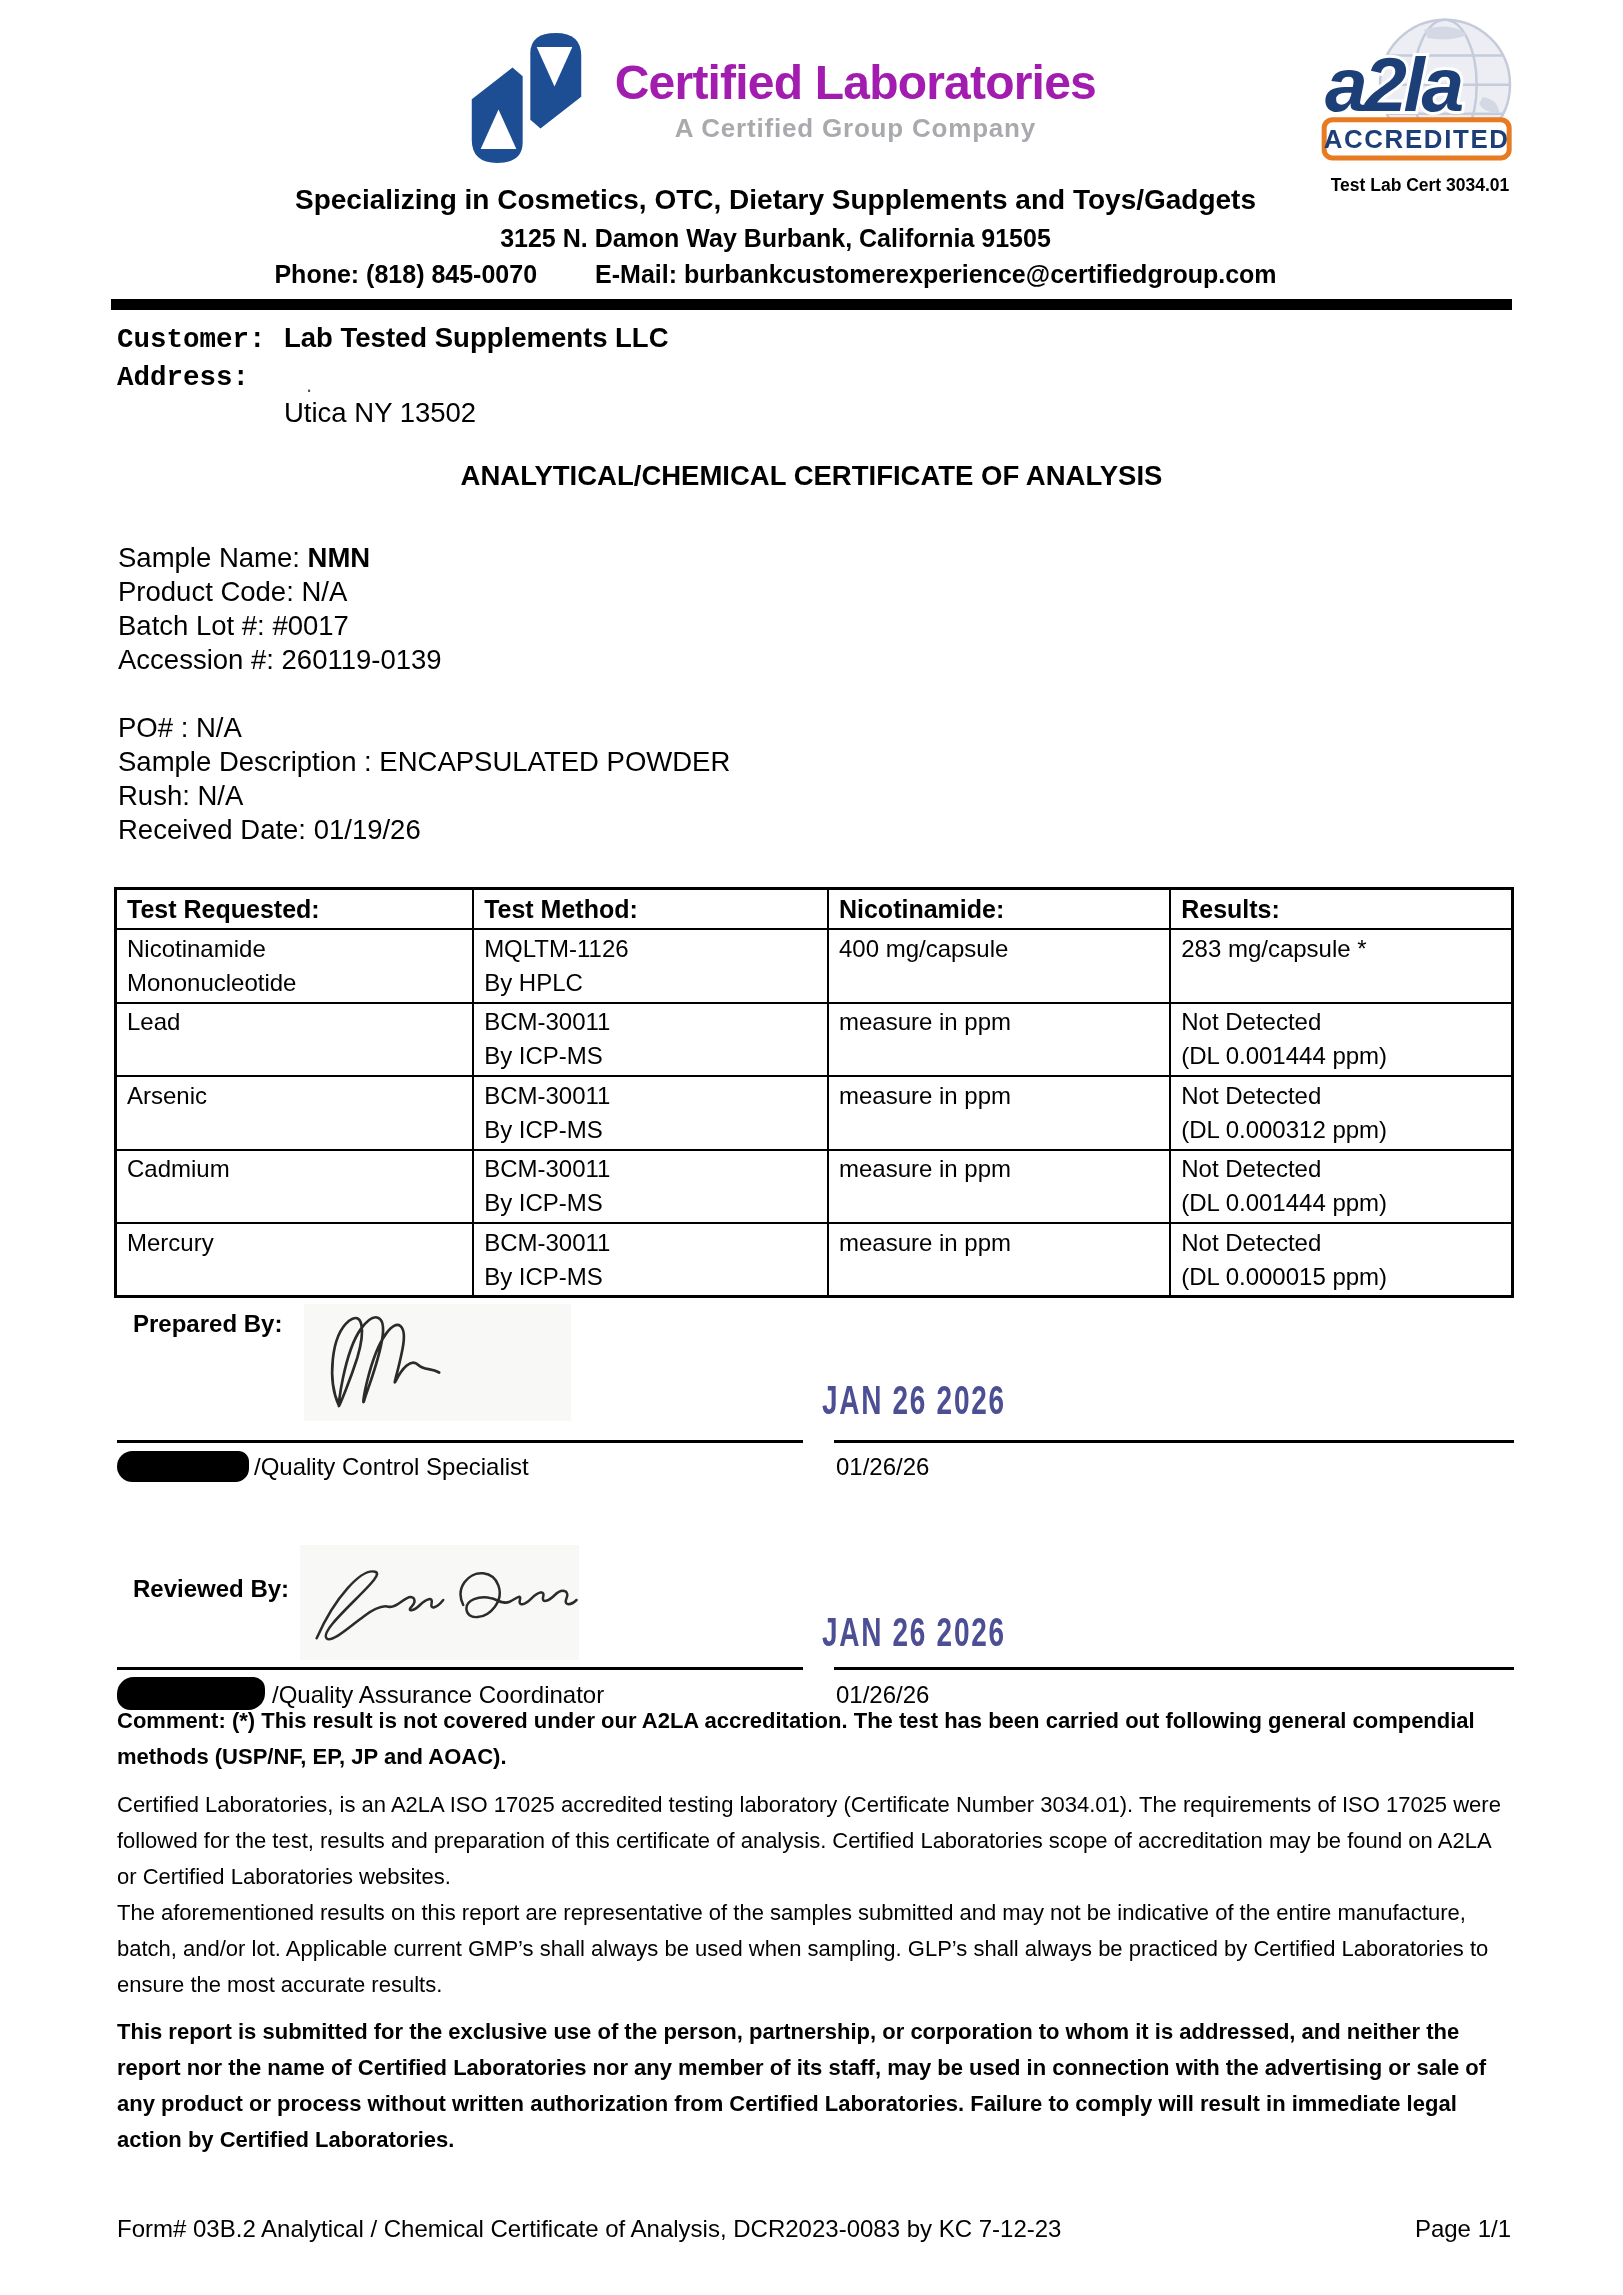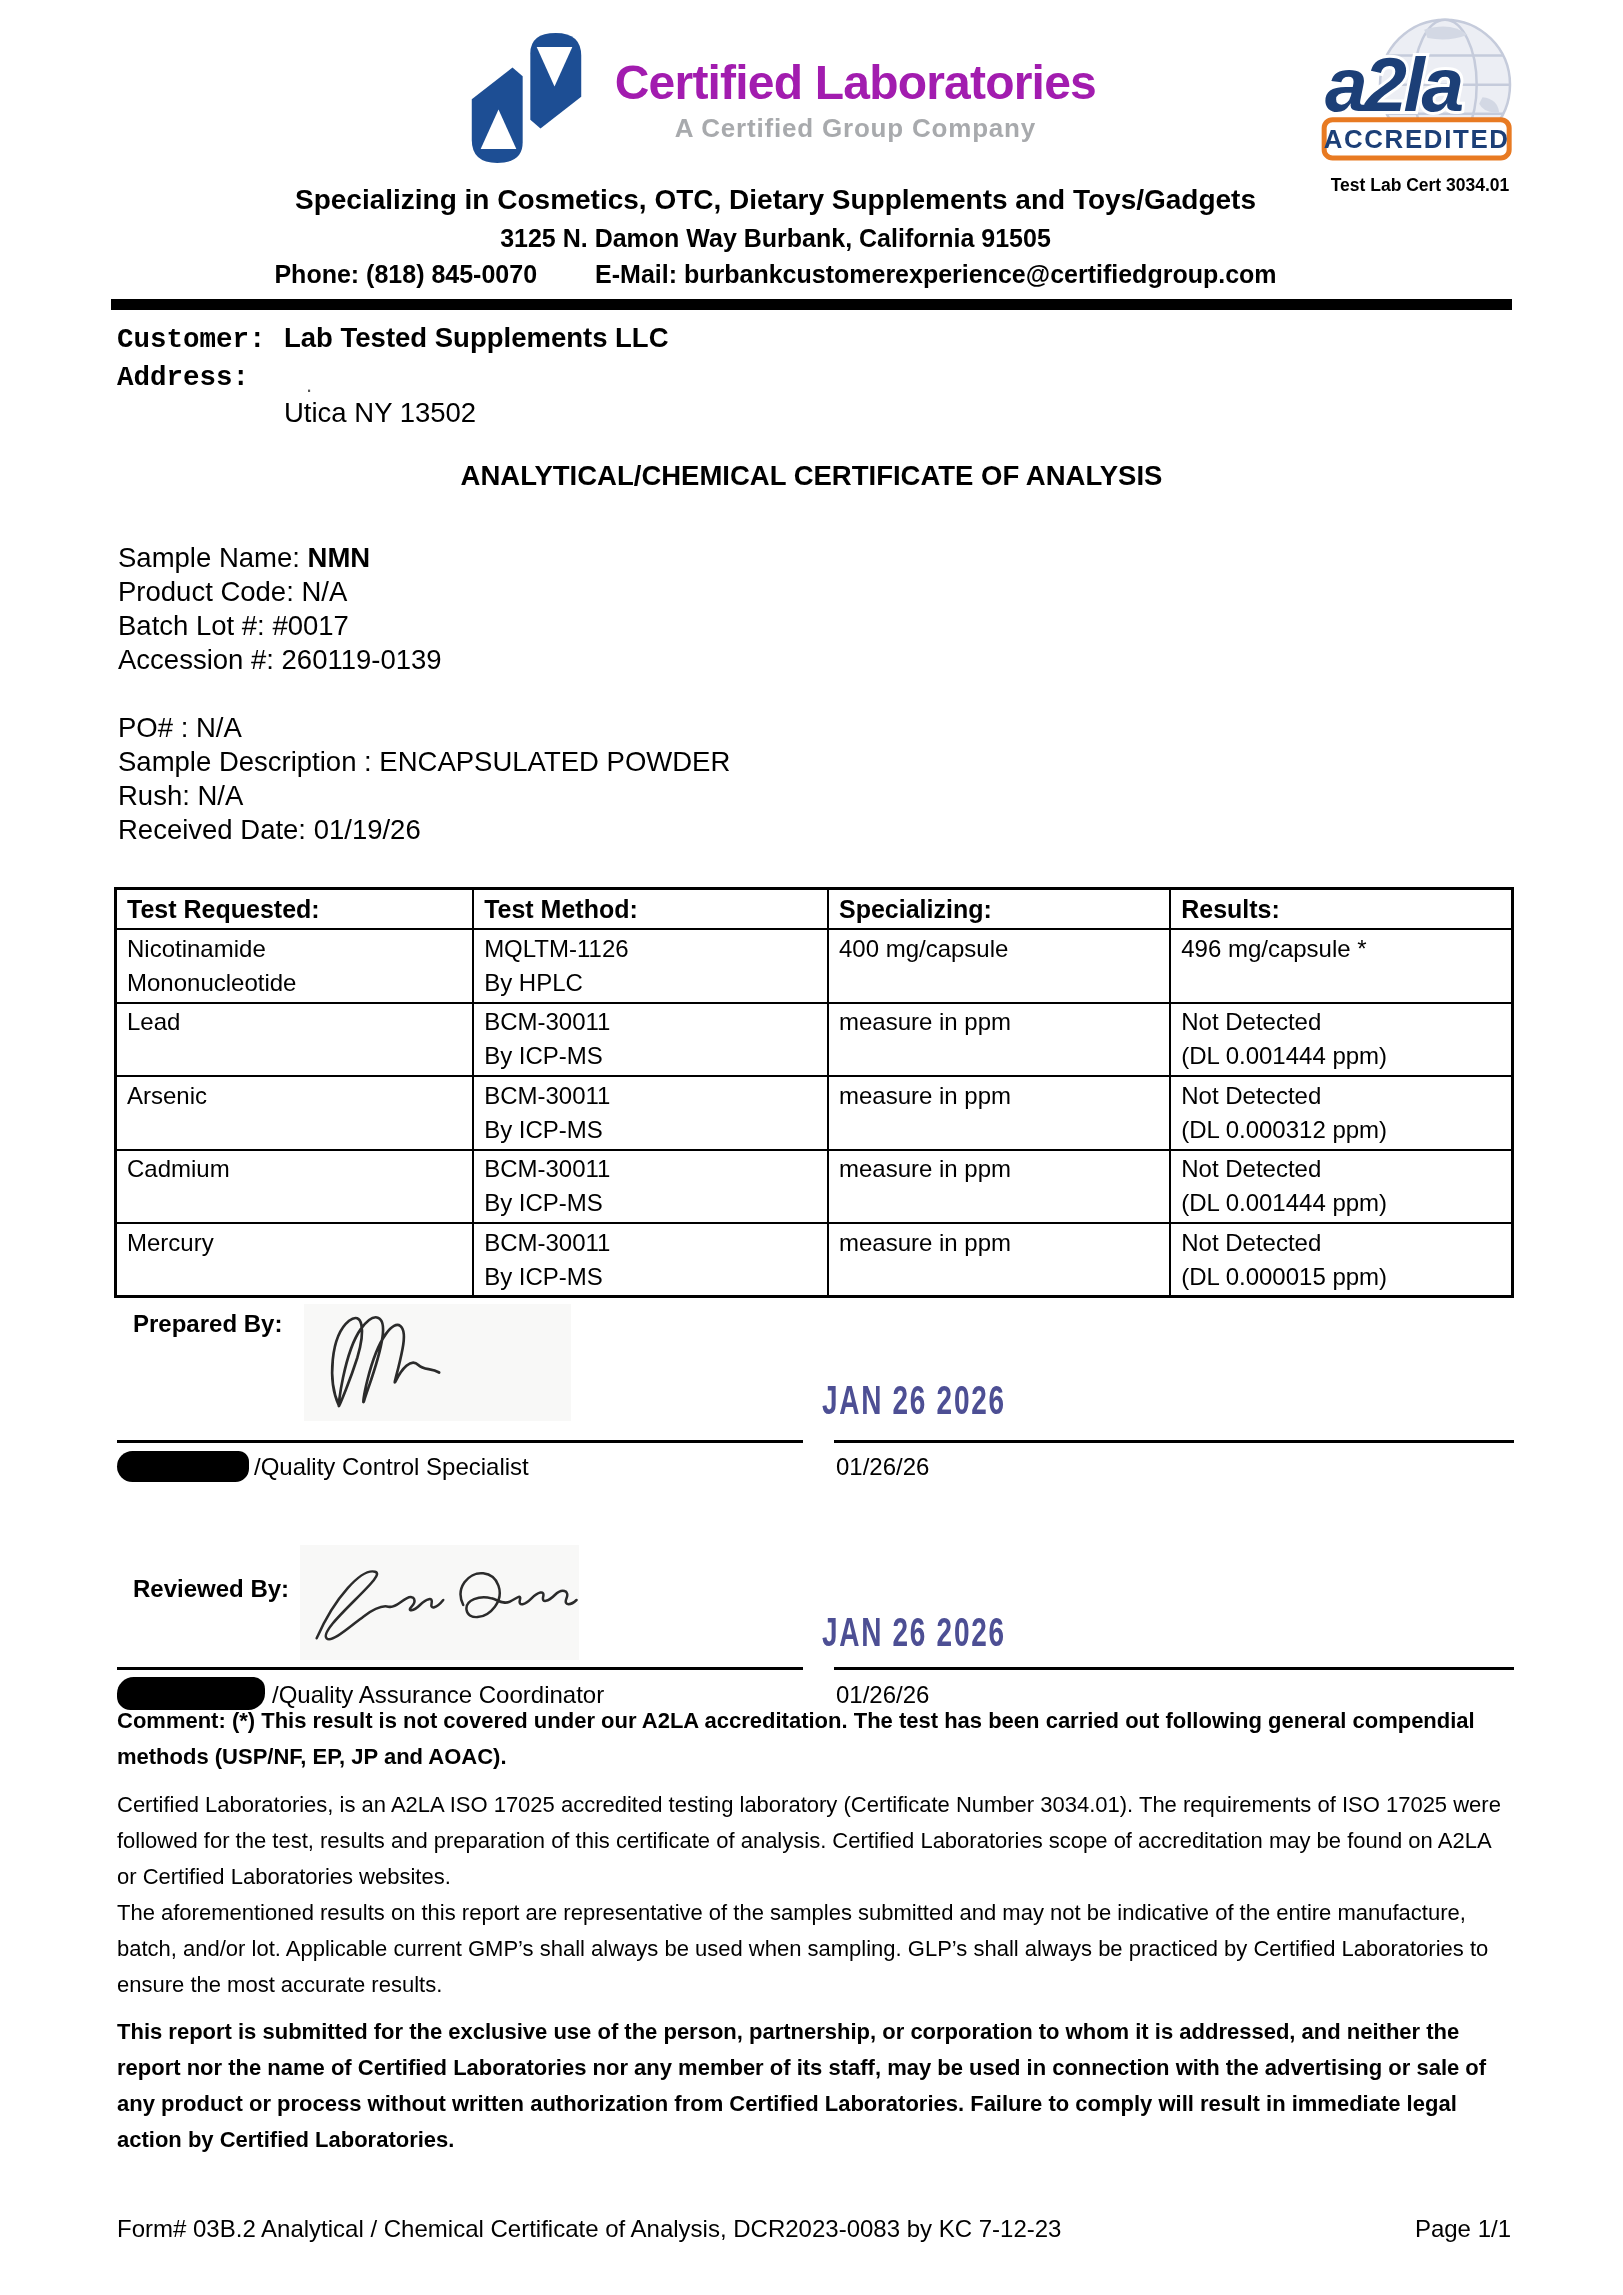--- a/index.html
+++ b/index.html
@@ -149,38 +149,38 @@
     <colgroup>
         <col style="width:25.6%">
         <col style="width:25.4%">
         <col style="width:24.5%">
         <col style="width:24.5%">
       </colgroup>
     <tbody>
         <tr>
       <th>Test Requested:</th>
       <th>Test Method:</th>
-      <th>Specializing:</th>
+      <th>Nicotinamide:</th>
       <th>Results:</th>
     </tr>
     <tr>
       <td>
             <span class="l1">Nicotinamide</span>
             <span class="l2">Mononucleotide</span>
           </td>
       <td>
             <span class="l1">MQLTM-1126</span>
             <span class="l2">By HPLC</span>
           </td>
       <td>
             <span class="l1">400 mg/capsule</span>
             <span class="l2"></span>
           </td>
       <td>
-            <span class="l1">496 mg/capsule *</span>
+            <span class="l1">283 mg/capsule *</span>
             <span class="l2"></span>
           </td>
     </tr>
     <tr>
       <td>
             <span class="l1">Lead</span>
             <span class="l2"></span>
           </td>
       <td>
             <span class="l1">BCM-30011</span>

